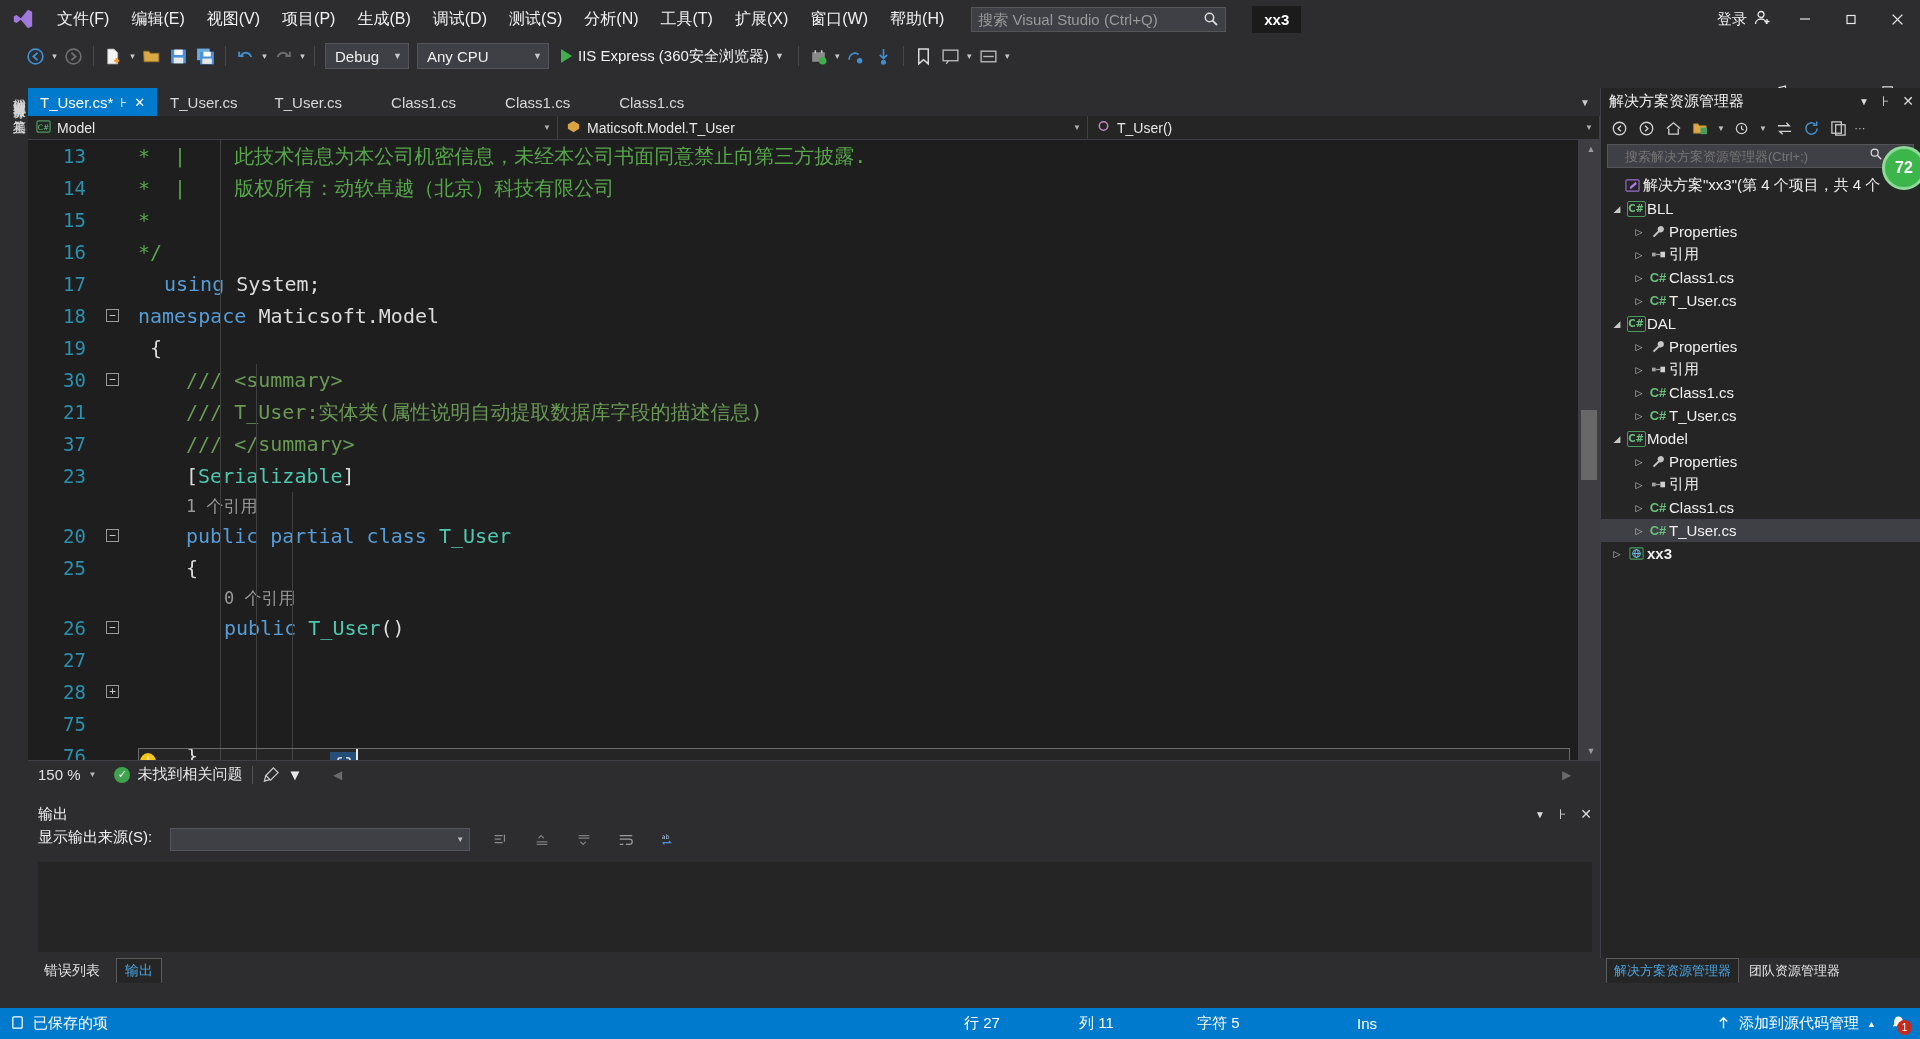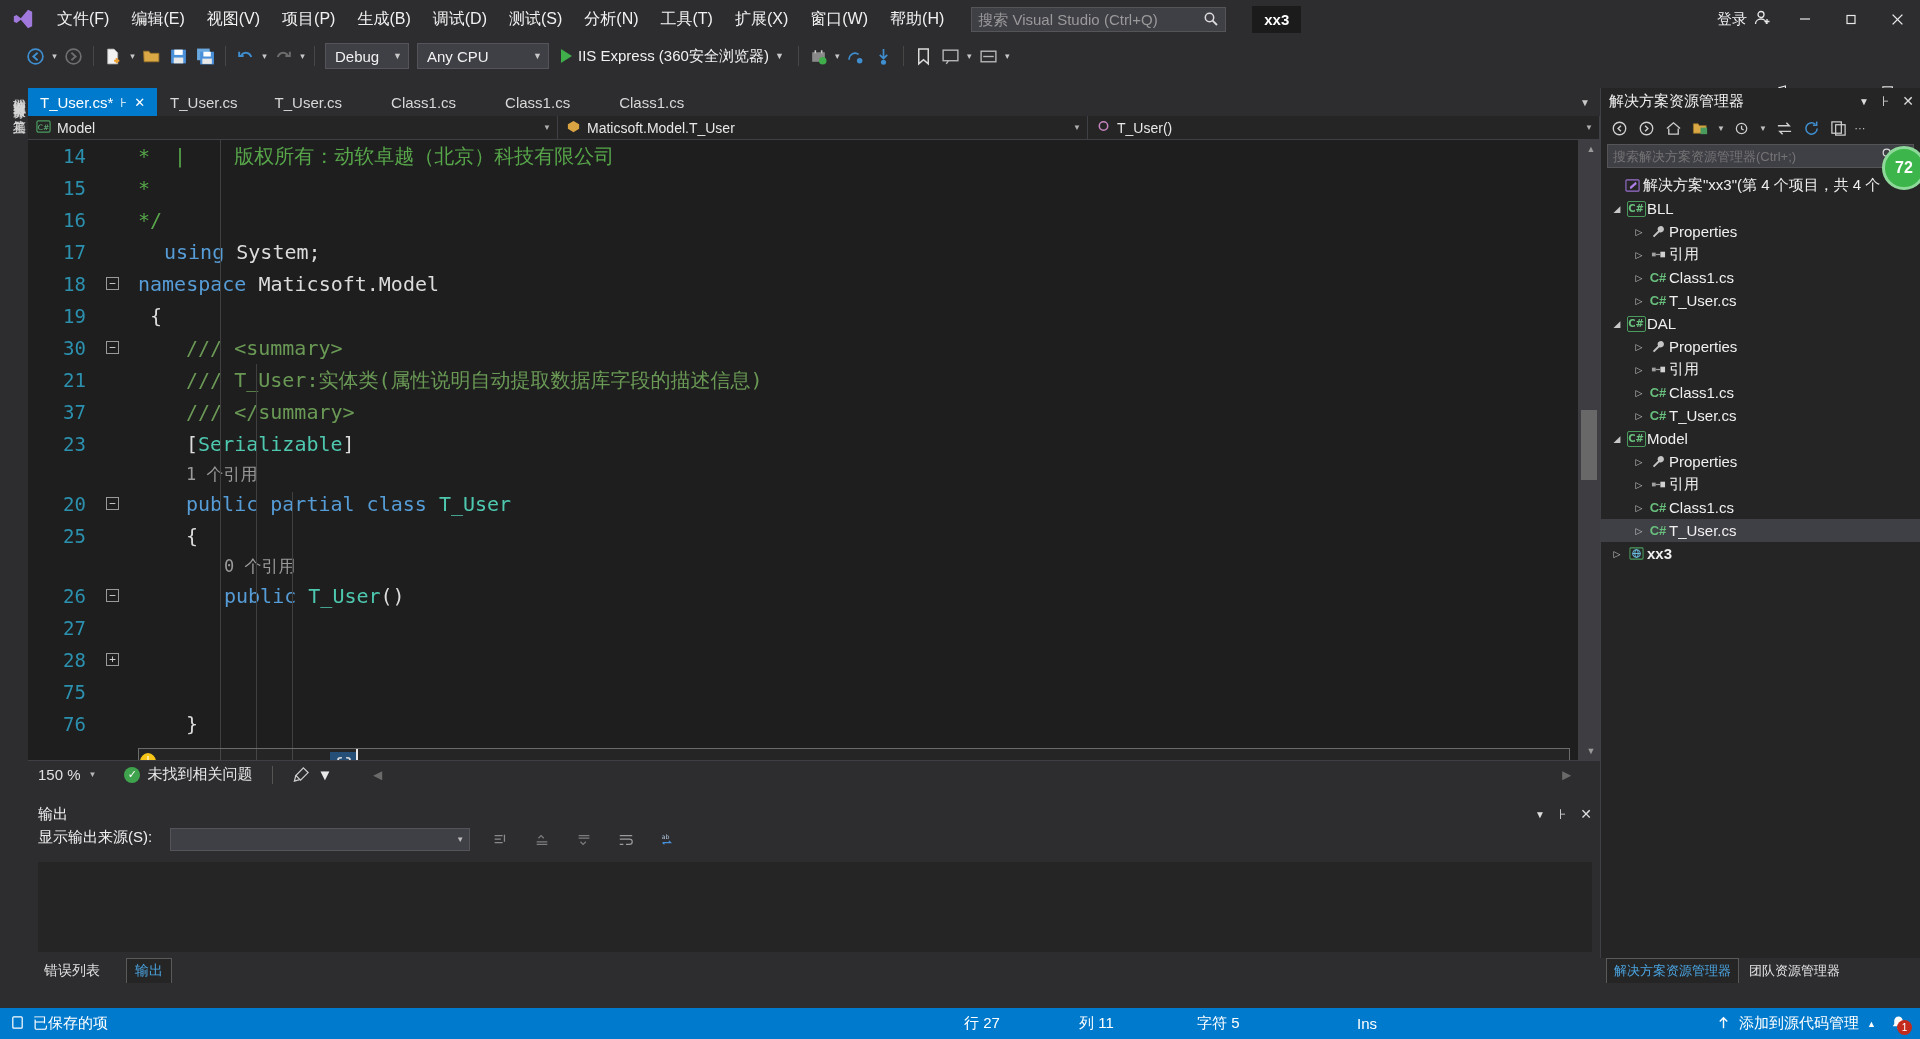--- a/index.html
+++ b/index.html
@@ -158,21 +158,21 @@
     position: absolute; left: 302px; top: 612px; background: #264f78; color: #dcdcdc;
     font-family: "DejaVu Sans Mono", monospace; font-size: 20px; padding: 1px 2px;
   }
   .caret-bar { position: absolute; left: 328px; top: 609px; width: 2px; height: 26px; background: #e8e8e8; }
   .vscroll {
     position: absolute; right: 0; top: 0; width: 22px; height: 620px; background: #3e3e42;
   }
   .vscroll-thumb { position: absolute; right: 3px; top: 270px; width: 16px; height: 70px; background: #686868; }
   .editor-status {
     height: 28px; background: #2d2d30; display: flex; align-items: center;
-    padding-left: 10px; gap: 10px; border-top: 1px solid #3f3f46;
+    padding-left: 10px; gap: 0; border-top: 1px solid #3f3f46;
   }
   .zoombox { display: flex; align-items: center; gap: 8px; font-size: 15px; color: #e0e0e0; }
   .zoombox .zc { font-size: 8px; color: #b6b6b6; }
   .estatus-item { display: flex; align-items: center; gap: 7px; font-size: 15px; color: #e8e8e8; }
   .ok-circle {
     width: 16px; height: 16px; border-radius: 50%; background: #3fa34d;
     display: flex; align-items: center; justify-content: center; color: #fff; font-size: 11px;
   }
   .vsep2 { width: 1px; height: 18px; background: #555; margin: 0 10px; }
 
@@ -188,38 +188,38 @@
   .out-label { font-size: 15px; color: #f0f0f0; }
   .out-combo {
     width: 300px; height: 23px; background: #3f3f46; border: 1px solid #54545a;
     display: flex; align-items: center; justify-content: flex-end; padding-right: 5px;
   }
   .out-combo .ca { font-size: 8px; color: #bdbdbd; }
   .out-ic { width: 24px; height: 24px; display: flex; align-items: center; justify-content: center; color: #9c9c9c; }
   .out-body { position: absolute; left: 10px; right: 8px; top: 62px; bottom: 6px; background: #252526; }
   .out-tabs {
     position: absolute; left: 28px; top: 958px; width: 1572px; height: 25px;
-    background: #2d2d30; display: flex; align-items: center; padding-left: 8px; gap: 18px;
+    background: #2d2d30; display: flex; align-items: center; padding-left: 8px; gap: 8px;
   }
   .out-tab { font-size: 14px; color: #e0e0e0; padding: 3px 8px; }
   .out-tab.sel { color: #4aa3df; border: 1px solid #5a5a5a; border-bottom: none; background: #252526; }
 
   
   .solexp {
     position: absolute; left: 1600px; top: 88px; width: 320px; height: 870px;
     background: #252526; border-left: 1px solid #3f3f46;
   }
   .se-head { height: 26px; display: flex; align-items: center; padding-left: 8px; position: relative; }
   .se-title { font-size: 15px; color: #f0f0f0; }
   .se-head-btns { position: absolute; right: 6px; display: flex; gap: 13px; align-items: center; color: #dcdcdc; }
   .se-toolbar { height: 28px; display: flex; align-items: center; padding-left: 6px; gap: 3px; }
   .se-tb { width: 24px; height: 24px; display: flex; align-items: center; justify-content: center; color: #d0d0d0; }
   .se-search {
     height: 24px; margin: 2px 6px 4px 6px; background: #3f3f46; border: 1px solid #555558;
-    display: flex; align-items: center; padding: 0 5px;
+    display: flex; align-items: center; padding: 0 17px;
   }
   .se-search input {
     flex: 1; background: transparent; border: none; outline: none; color: #b0b0b0;
     font-size: 13px; font-family: "Liberation Sans", sans-serif;
   }
   .se-tree { padding-top: 2px; font-size: 15px; }
   .tnode {
     display: flex; align-items: center; height: 23px; color: #f0f0f0;
     white-space: nowrap; padding-right: 4px;
   }
@@ -522,20 +522,25 @@
         </span>
         <span class="nlabel">T_User()</span>
         <span class="nav-caret">▼</span>
       </div>
     </div>
 
     <div class="code-wrap">
 
       <div class="codearea">
 
+        <div class="cline">
+          <div class="gut">13</div>
+          <div class="glyph"></div>
+          <div class="ctext cm">*  |    此技术信息为本公司机密信息，未经本公司书面同意禁止向第三方披露.</div>
+        </div>
 
         <div class="cline">
           <div class="gut">14</div>
           <div class="glyph"></div>
           <div class="ctext cm">*  |    版权所有：动软卓越（北京）科技有限公司</div>
         </div>
 
         <div class="cline">
           <div class="gut">15</div>
           <div class="glyph"></div>

